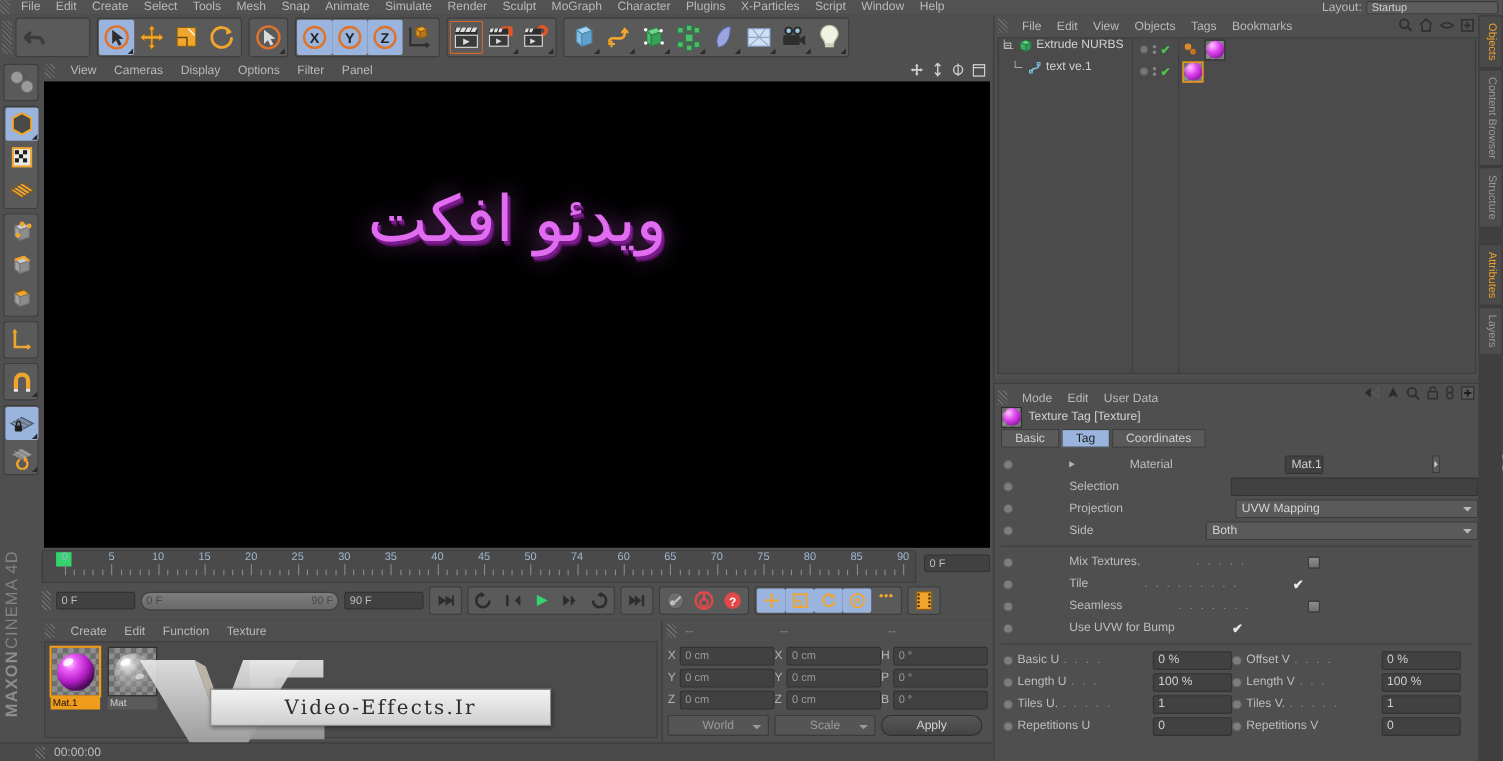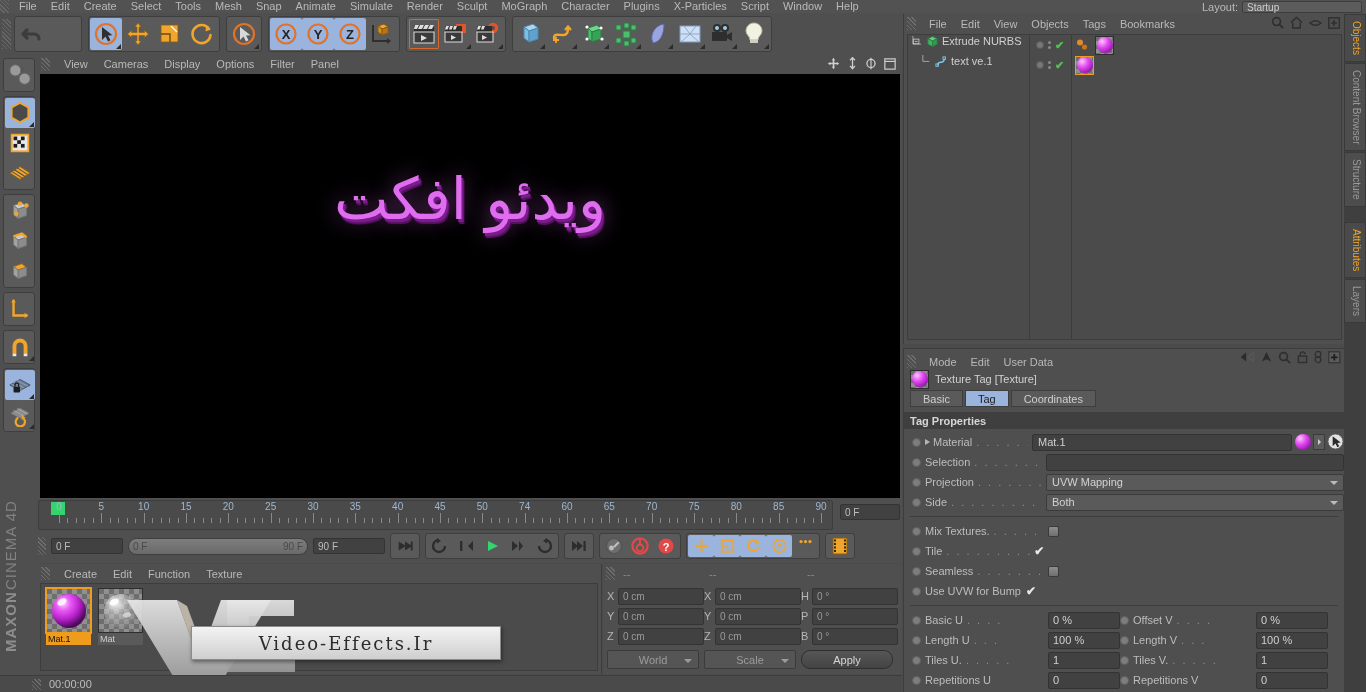--- a/index.html
+++ b/index.html
@@ -261,21 +261,21 @@
   .am-tabs{ display:flex; gap:2px; padding-left:6px; height:18px; margin-bottom:4px;}
   .am-tab{
     height:17px; padding:0 12px; background:#5a5a5a; border:1px solid #3e3e3e;
     font-size:11px; color:#cfcfcf; display:flex; align-items:center; cursor:pointer;
   }
   .am-tab.active{ background:#9ab4dd; color:#1d1d1d; }
   .am-sect{
     height:17px; background:#3f3f3f; display:flex; align-items:center; padding-left:6px;
     font-size:11px; color:#d6d6d6; font-weight:bold; margin-bottom:3px;
   }
-  .prow{ height:20px; display:flex; align-items:center; padding-left:8px; }
+  .prow{ height:20px; display:flex; align-items:center; padding-left:8px;gap:47px; }
   .bullet{ width:9px; height:9px; border-radius:50%; background:#7d7d7d; border:1px solid #5f5f5f; flex:none; margin-right:4px;}
   .arrow-r{ width:0;height:0;border-left:5px solid #b5b5b5;border-top:3.5px solid transparent;border-bottom:3.5px solid transparent; margin-right:3px;}
   .plabel{ font-size:11px; color:#bdbdbd; white-space:nowrap; }
   .dots{ flex:1; color:#8e8e8e; font-size:11px; overflow:hidden; white-space:nowrap; margin:0 4px; letter-spacing:2px;}
   .fieldwide{
     width:298px; height:17px; background:#414141; border:1px solid #333; border-radius:2px;
     color:#cfcfcf; font-size:11px; display:flex; align-items:center; padding-left:5px; position:relative;
   }
   .dropdown{
     width:298px; height:17px; background:#5a5a5a; border:1px solid #3b3b3b; border-radius:2px;
@@ -1179,21 +1179,20 @@
         </span>
       <span class="tt">Texture Tag [Texture]</span>
     </div>
 
     <div class="am-tabs">
       <div class="am-tab">Basic</div>
       <div class="am-tab active">Tag</div>
       <div class="am-tab">Coordinates</div>
     </div>
 
-    <div class="am-sect">Tag Properties</div>
 
     <div class="prow">
       <span class="bullet"></span>
       <span class="arrow-r"></span>
       <span class="plabel">Material</span>
       <span class="dots">. . . . . . .</span>
       <div class="fieldwide" style="width:260px;">Mat.1</div>
       <span class="ball" style="margin-left:3px;"></span>
       <span style="width:12px;height:16px;background:#5c5c5c;border:1px solid #3b3b3b;margin-left:2px;display:flex;align-items:center;justify-content:center;">
         <svg width="5" height="8" viewBox="0 0 5 8">

